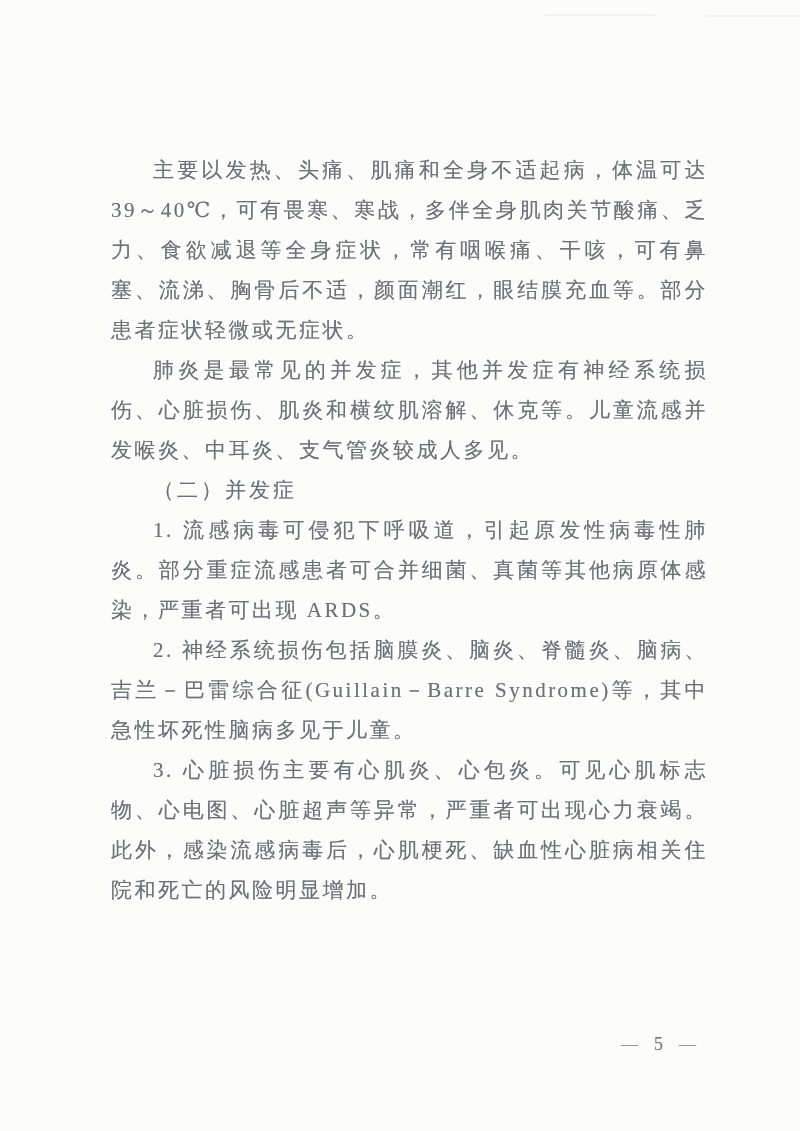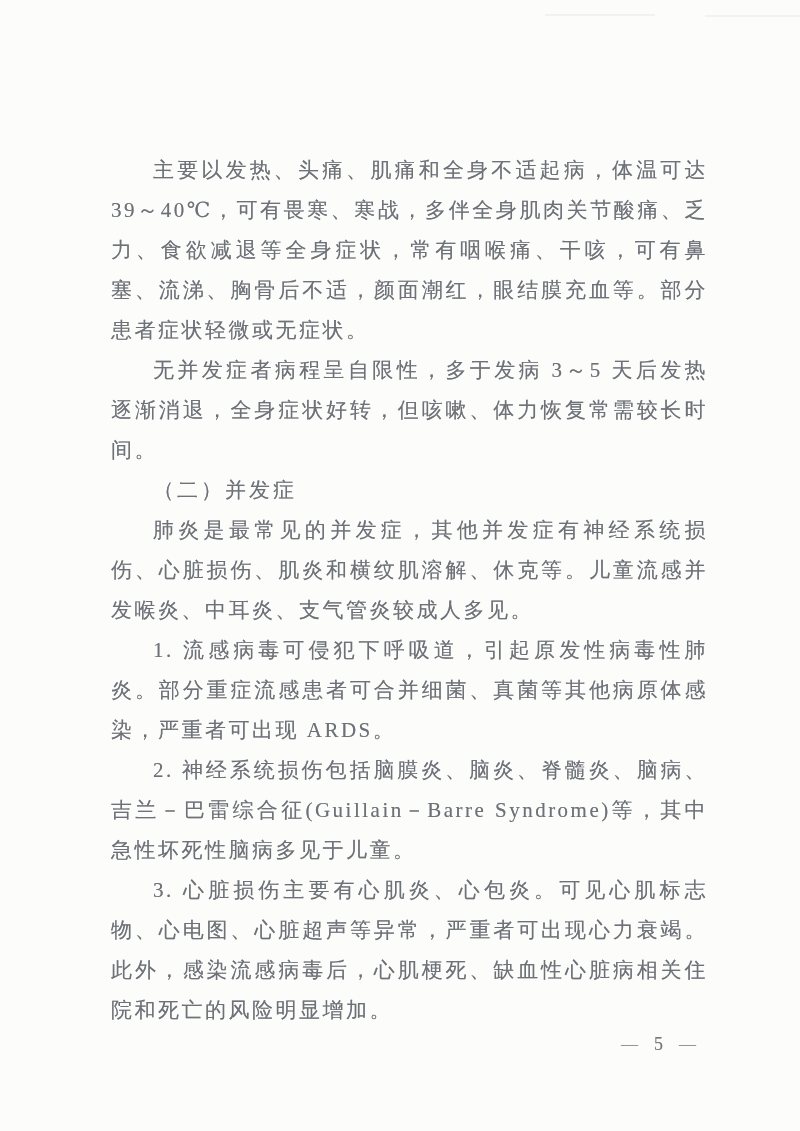--- a/index.html
+++ b/index.html
@@ -68,23 +68,22 @@
 </head>
 <body>
 
 <div class="page">
 
   <div class="scan-artifact-1"></div>
   <div class="scan-artifact-2"></div>
 
   <div class="content">
     <p class="para">主要以发热、头痛、肌痛和全身不适起病，体温可达 39～40℃，可有畏寒、寒战，多伴全身肌肉关节酸痛、乏力、食欲减退等全身症状，常有咽喉痛、干咳，可有鼻塞、流涕、胸骨后不适，颜面潮红，眼结膜充血等。部分患者症状轻微或无症状。</p>
-    <p class="para">无并发症者病程呈自限性，多于发病 3～5 天后发热逐渐消退，全身症状好转，但咳嗽、体力恢复常需较长时间。</p>
+    <p class="para">肺炎是最常见的并发症，其他并发症有神经系统损伤、心脏损伤、肌炎和横纹肌溶解、休克等。儿童流感并发喉炎、中耳炎、支气管炎较成人多见。</p>
     <p class="para section-heading">（二）并发症</p>
-    <p class="para">肺炎是最常见的并发症，其他并发症有神经系统损伤、心脏损伤、肌炎和横纹肌溶解、休克等。儿童流感并发喉炎、中耳炎、支气管炎较成人多见。</p>
     <p class="para">1. 流感病毒可侵犯下呼吸道，引起原发性病毒性肺炎。部分重症流感患者可合并细菌、真菌等其他病原体感染，严重者可出现 ARDS。</p>
     <p class="para">2. 神经系统损伤包括脑膜炎、脑炎、脊髓炎、脑病、吉兰－巴雷综合征(Guillain－Barre Syndrome)等，其中急性坏死性脑病多见于儿童。</p>
     <p class="para">3. 心脏损伤主要有心肌炎、心包炎。可见心肌标志物、心电图、心脏超声等异常，严重者可出现心力衰竭。此外，感染流感病毒后，心肌梗死、缺血性心脏病相关住院和死亡的风险明显增加。</p>
   </div>
 
   <div class="footer">
     <span class="dash">—</span>
     <span class="page-num">5</span>
     <span class="dash">—</span>
   </div>

